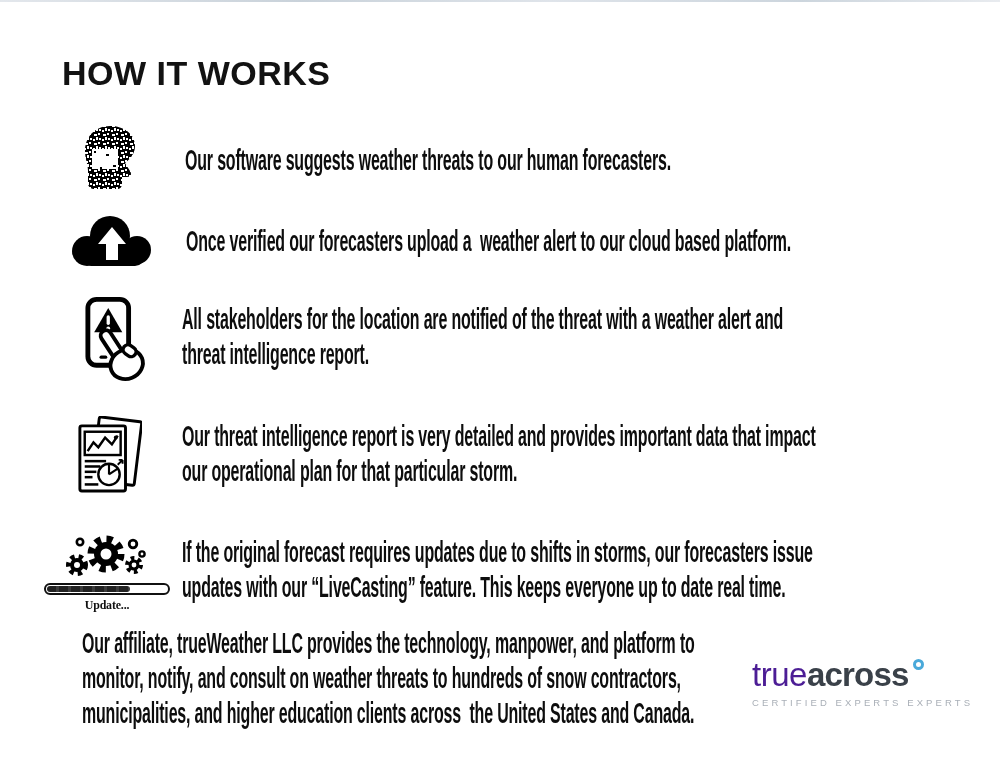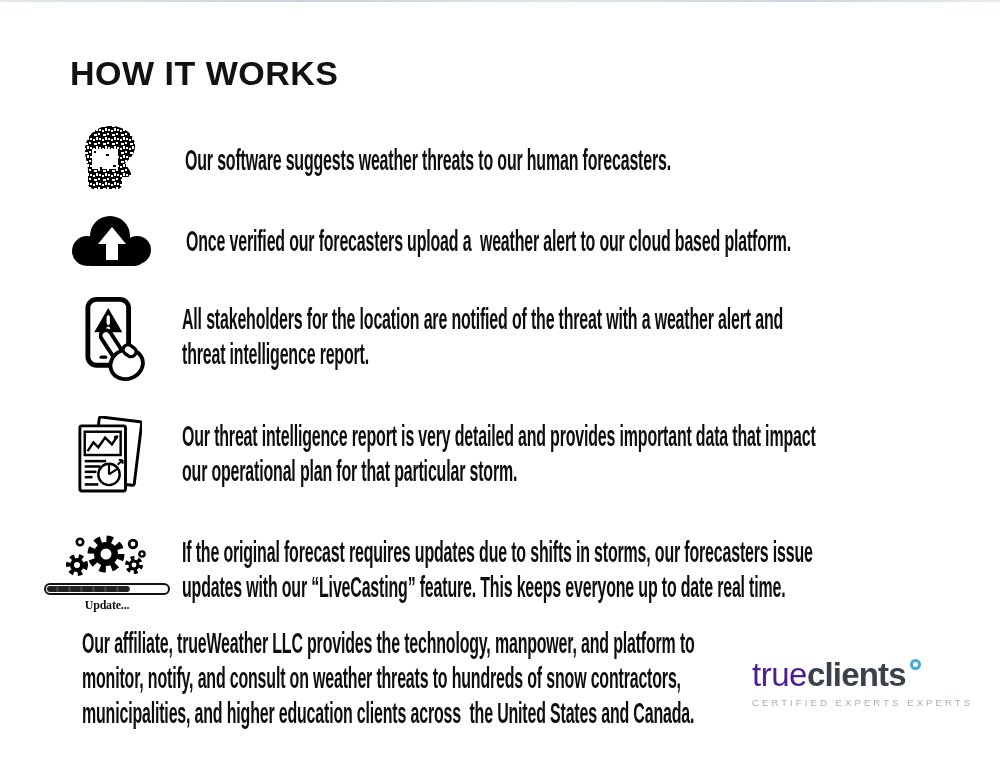--- a/index.html
+++ b/index.html
@@ -4,21 +4,21 @@
 <style>
   * { margin: 0; padding: 0; box-sizing: border-box; }
   html, body { background: #ffffff; }
   body { width: 1000px; height: 773px; overflow: hidden; font-family: "Liberation Sans", sans-serif; }
   .page { position: relative; width: 1000px; height: 773px; background: #ffffff; overflow: hidden; }
 
   .top-line { position: absolute; top: 0; left: 0; width: 100%; height: 2px;
               background: linear-gradient(90deg,#e3e7ec,#c9d2da 30%,#dfe4ea 55%,#ccd5dd 80%,#e8ebef); }
 
   .page-title { position: absolute; left: 62px; top: 54px; font-size: 34px; font-weight: bold;
-                letter-spacing: 0.5px; color: #121212; margin-left: 8px; }
+                letter-spacing: 0.5px; color: #121212; }
 
   .step-icon { position: absolute; }
   .step-text, .footer-text {
     position: absolute; width: 1600px;
     font-size: 29px; font-weight: bold; line-height: 35px; letter-spacing: -0.3px;
     color: #0d0d0d; white-space: pre-wrap;
     transform: scaleX(0.55); transform-origin: left top;
   }
   .t1 { left: 185px; top: 143px; }
   .t2 { left: 186px; top: 224px; }
@@ -157,19 +157,19 @@
   <div class="step-text t5">If the original forecast requires updates due to shifts in storms, our forecasters issue
 updates with our “LiveCasting” feature. This keeps everyone up to date real time.</div>
 
   <div class="footer-text">Our affiliate, trueWeather LLC provides the technology, manpower, and platform to
 monitor, notify, and consult on weather threats to hundreds of snow contractors,
 municipalities, and higher education clients across  the United States and Canada.</div>
 
   <div class="logo">
     <div class="logo-line">
       <span class="logo-true" style="color: #4c1d95;">true</span>
-        <span class="logo-weather" style="color: rgb(58, 65, 73);">clients</span>
+        <span class="logo-weather" style="color: rgb(58, 65, 73);">across</span>
         <span class="logo-degree" style="border-color: rgb(73, 169, 218);"></span>
     </div>
     <div class="logo-tagline" style="color: rgb(169, 175, 183);">CERTIFIED EXPERTS EXPERTS</div>
   </div>
 
 </div>
 
 </body></html>

